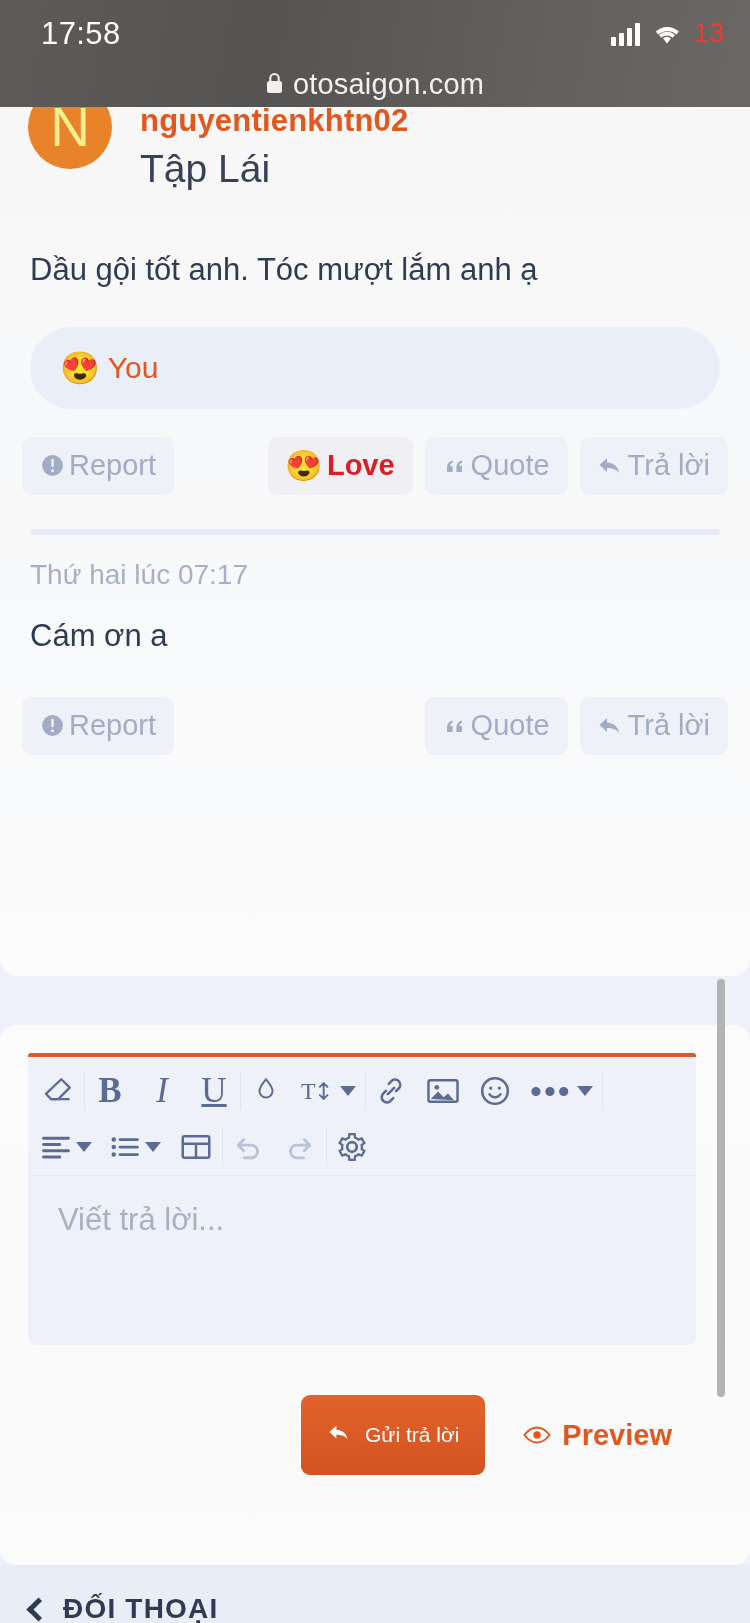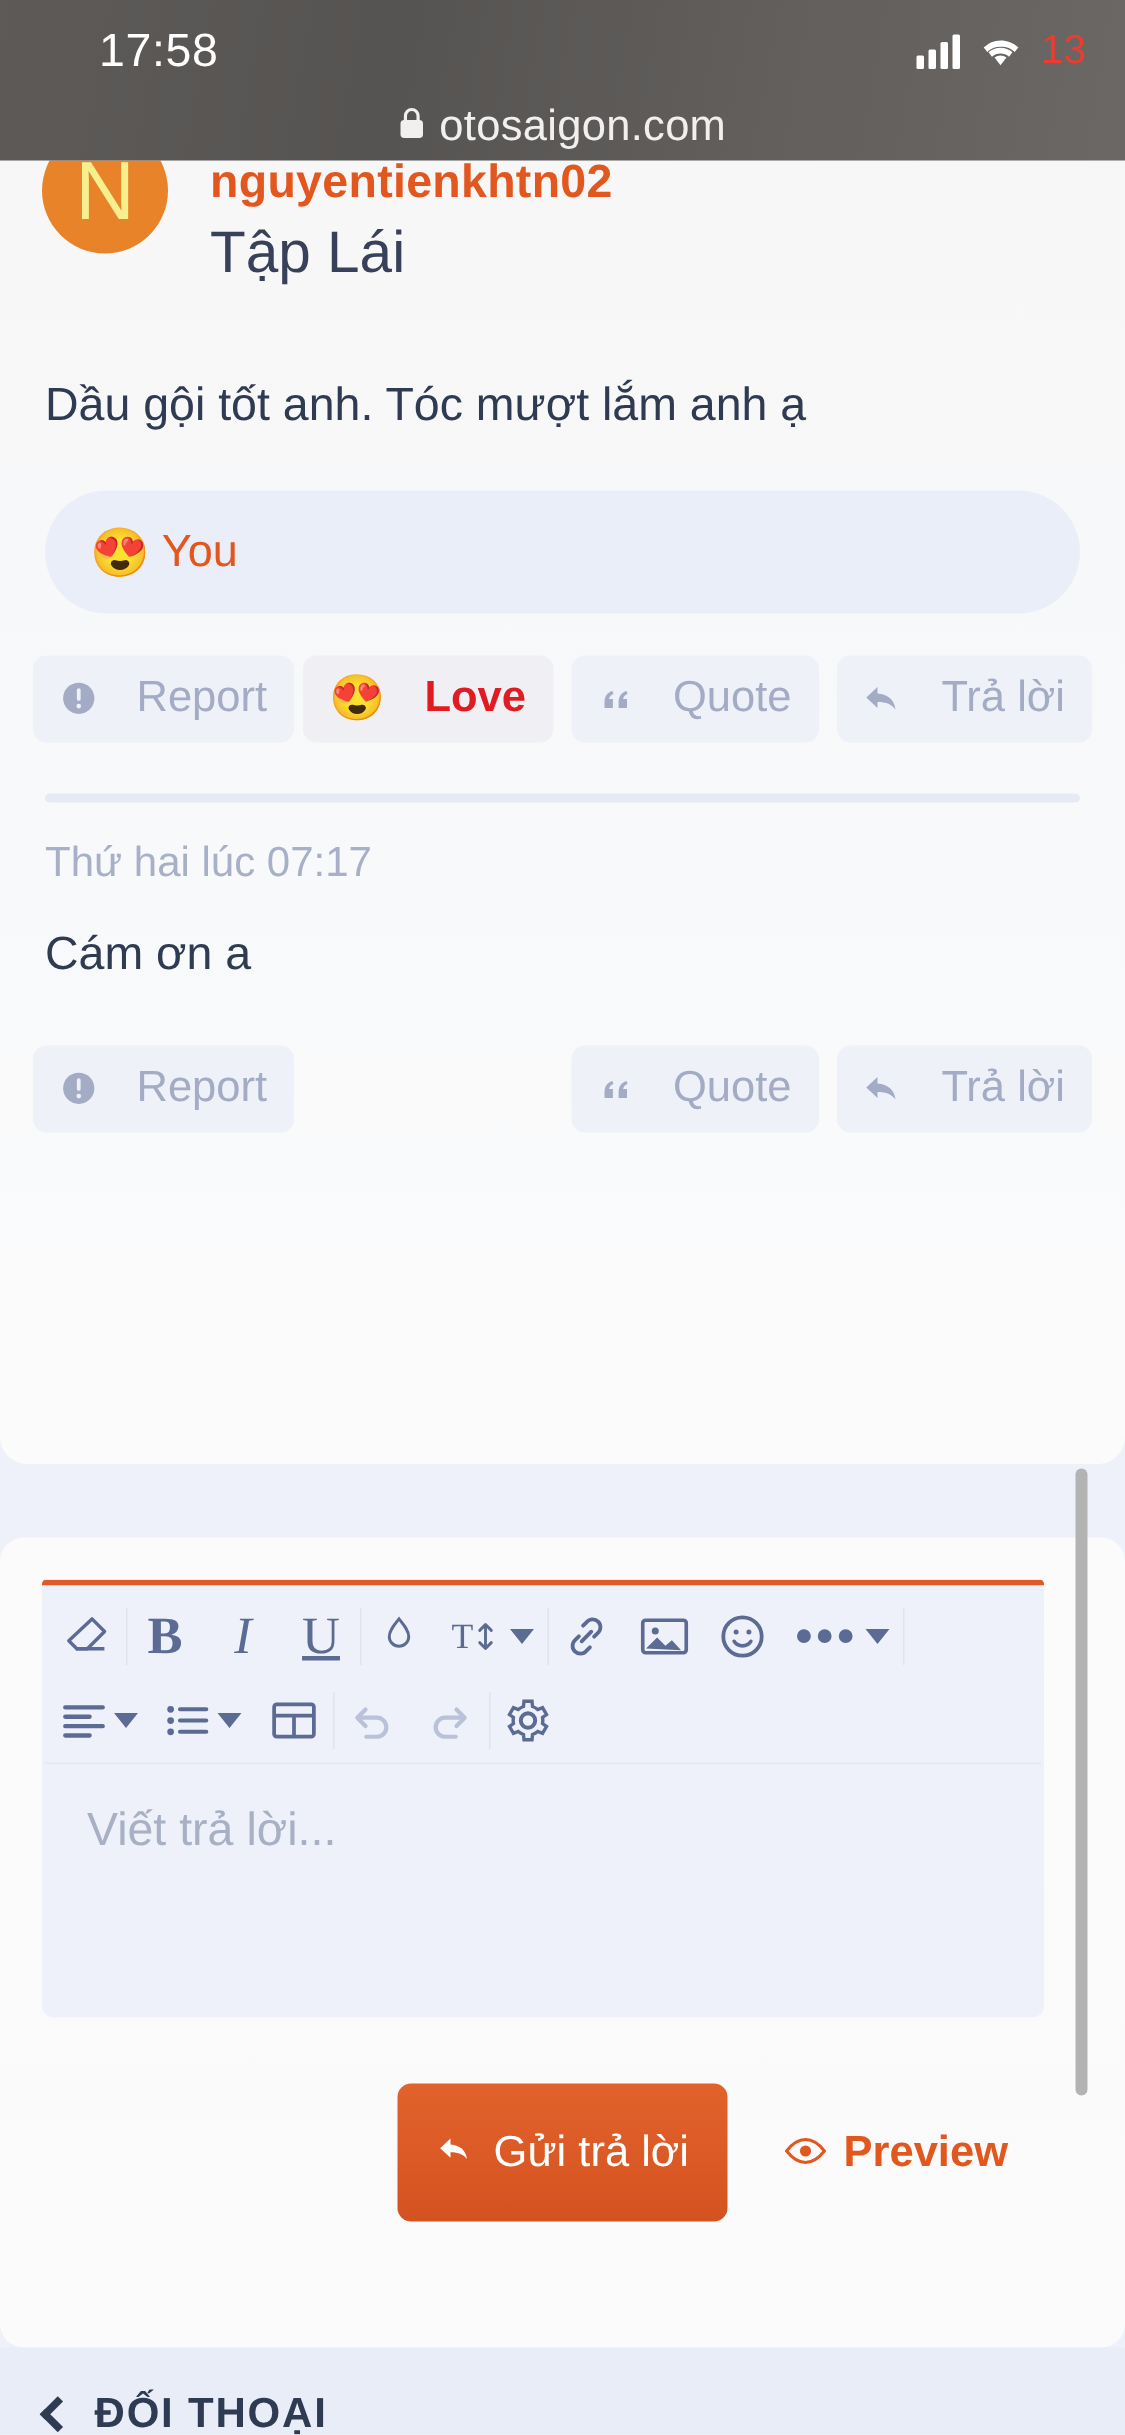--- a/index.html
+++ b/index.html
@@ -20,21 +20,21 @@
   .topbar {
     position: absolute; top: 0; left: 0;
     width: 750px; height: 107px;
     background: linear-gradient(100deg, #5d5a58 0%, #565452 35%, #625f5d 70%, #6a6765 100%);
     z-index: 50;
   }
   .status-row {
     position: relative; height: 62px;
   }
   .status-time {
-    position: absolute; left: 66px; top: 16px;
+    position: absolute; left: 41px; top: 16px;
     color: #ffffff; font-size: 31px; letter-spacing: .4px;
   }
   .status-right {
     position: absolute; right: 26px; top: 18px;
     display: flex; align-items: center; gap: 12px;
   }
   .sig { display: flex; align-items: flex-end; gap: 3px; height: 24px; }
   .sig i { display: block; width: 5px; background: #fff; border-radius: 1px; }
   .sig i:nth-child(1) { height: 9px; }
   .sig i:nth-child(2) { height: 13px; }
@@ -159,21 +159,21 @@
   
   .actions {
     margin: 28px 22px 0 22px;
     display: flex; align-items: center;
     height: 58px;
   }
   .btn {
     height: 58px;
     background: #eef1f8;
     border-radius: 9px;
-    display: flex; align-items: center; gap: 26px;
+    display: flex; align-items: center; gap: 4px;
     padding: 0 18px;
     color: #a3acc4; font-size: 29px;
     white-space: nowrap;
   }
   .btn.love { color: #e11b22; font-weight: bold; background: #f0f0f4; }
   .btn .bico { display: flex; align-items: center; }
   .spacer { flex: 1 1 auto; }
   .gap { width: 12px; flex: none; }
 
   .divider {
@@ -235,23 +235,23 @@
   }
 
   .editor-foot {
     position: absolute; left: 0; top: 350px;
     width: 750px; height: 120px;
     display: flex; align-items: center; justify-content: flex-end;
     padding-right: 78px; gap: 38px;
   }
   .send-btn {
     background: linear-gradient(180deg, #e2622c 0%, #d4521f 100%);
-    color: #fff; font-size: 29px;
+    color: #fff; font-size: 21px;
     border-radius: 9px;
-    height: 92px;
+    height: 80px;
     padding: 0 26px;
     display: flex; align-items: center; gap: 12px;
   }
   .preview-link {
     color: #e2571e; font-size: 29px;
     display: flex; align-items: center; gap: 11px; font-weight: bold;
   }
 
   
   .bottom-nav {

